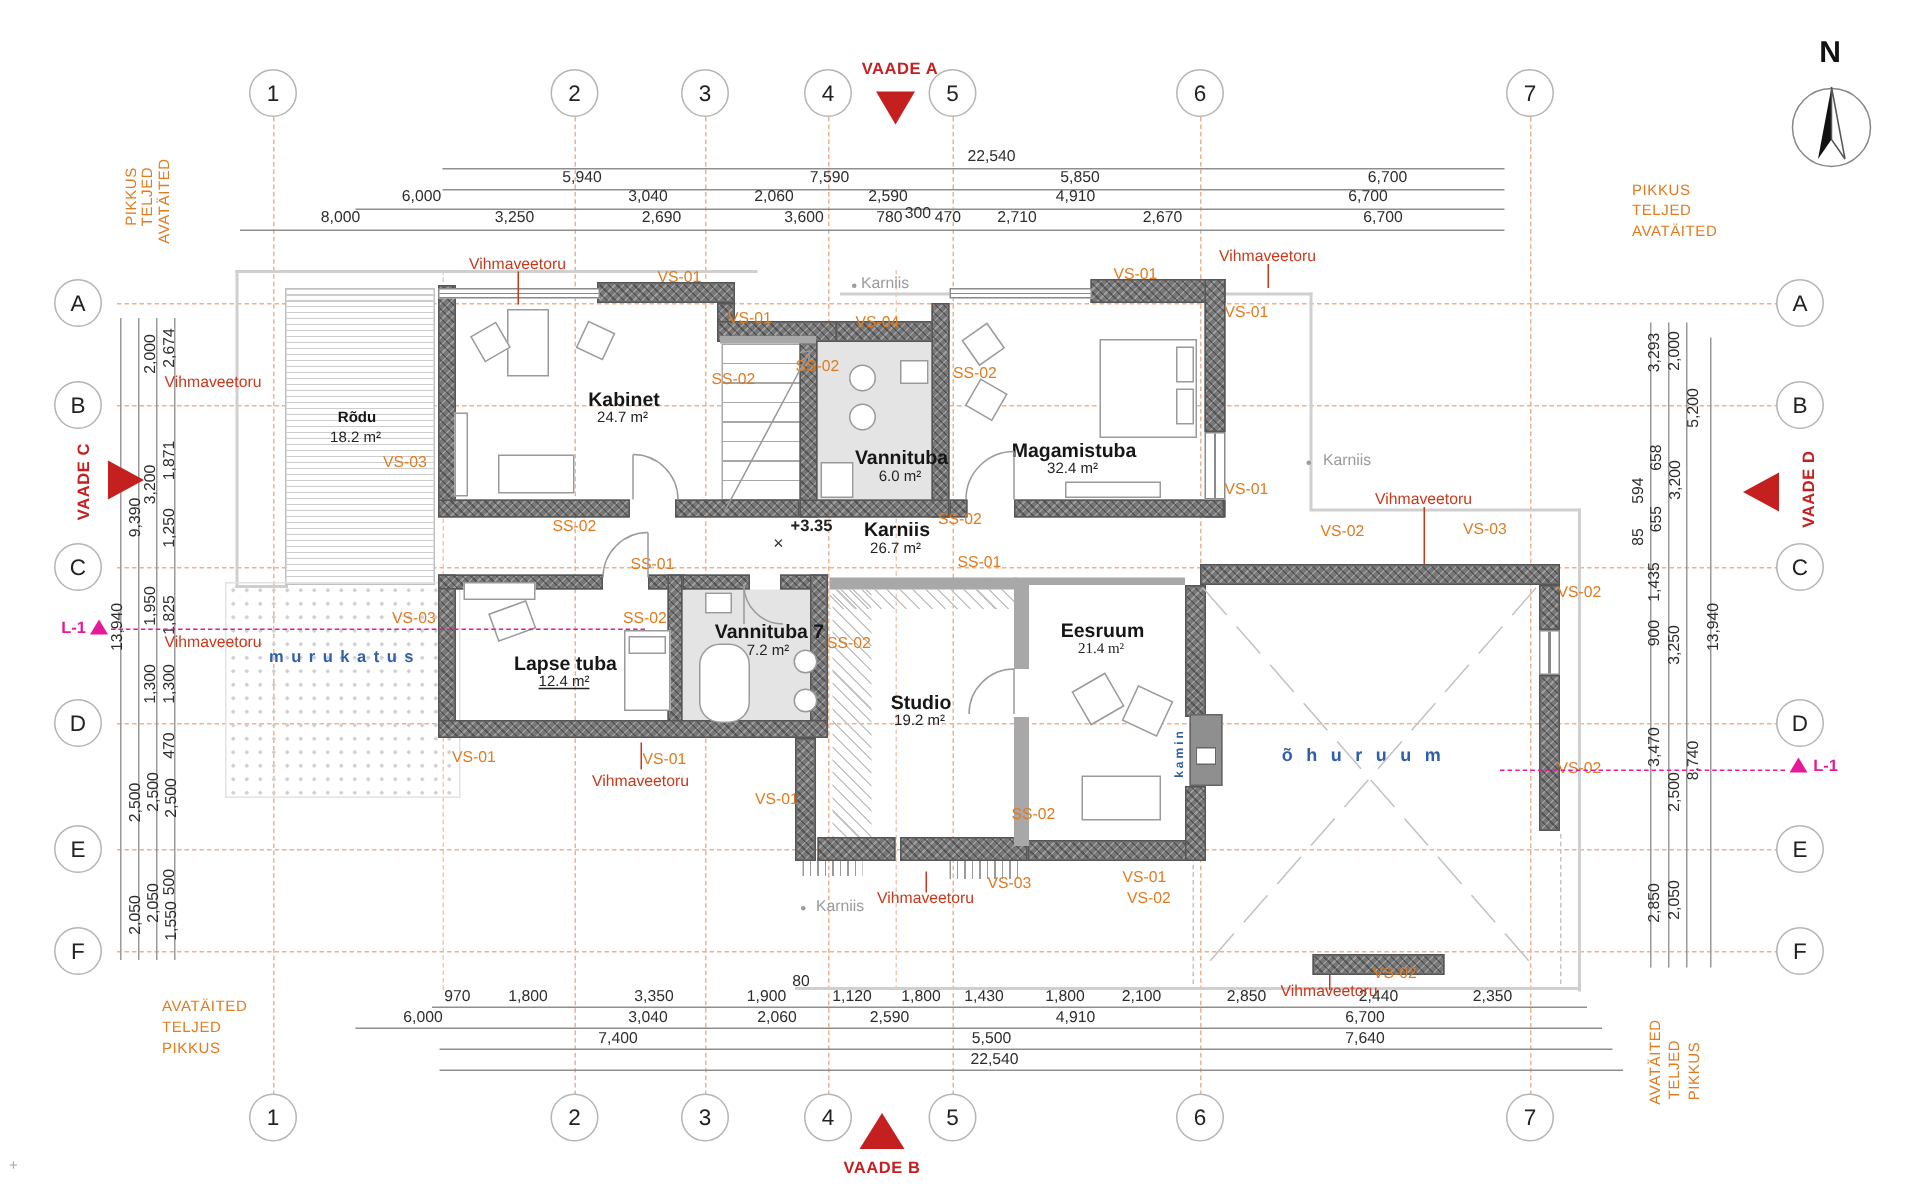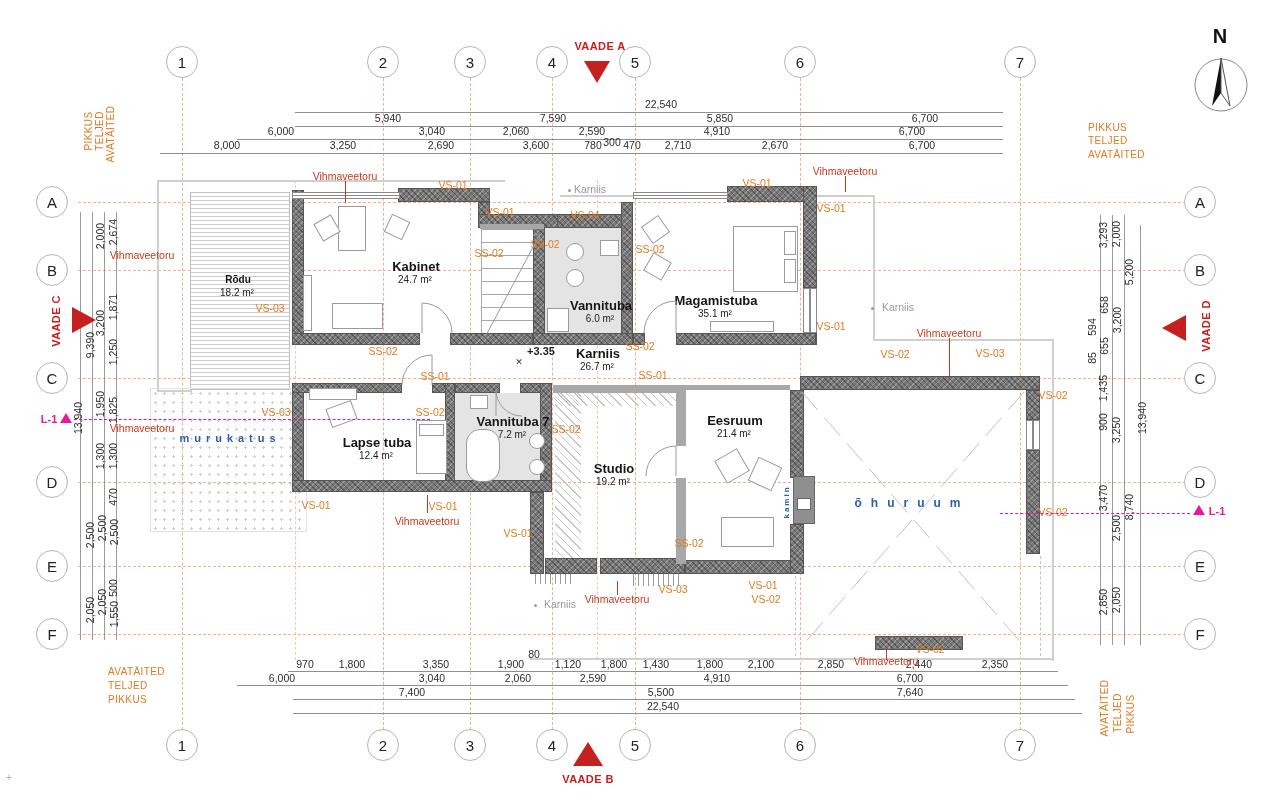--- a/index.html
+++ b/index.html
@@ -312,31 +312,31 @@
     <div class="abs ann g ctr" style="left: 590px; top: 189px;">Karniis</div>
     <div class="abs ann g ctr" style="left: 898px; top: 307px;">Karniis</div>
     <div class="abs ann g ctr" style="left: 560px; top: 604px;">Karniis</div>
     <div class="abs roomname ctr small" style="left: 238px; top: 279px;">Rõdu</div>
     <div class="abs roomarea ctr" style="left: 237px; top: 292px;">18.2 m²</div>
     <div class="abs roomname ctr" style="left: 416px; top: 266px;">Kabinet</div>
     <div class="abs roomarea ctr" style="left: 415px; top: 279px;">24.7 m²</div>
     <div class="abs roomname ctr" style="left: 601px; top: 305px;">Vannituba</div>
     <div class="abs roomarea ctr" style="left: 600px; top: 318px;">6.0 m²</div>
     <div class="abs roomname ctr" style="left: 716px; top: 300px;">Magamistuba</div>
-    <div class="abs roomarea ctr" style="left: 715px; top: 313px;">35.1 m²</div>
+    <div class="abs roomarea ctr" style="left: 715px; top: 313px;">32.4 m²</div>
     <div class="abs roomname ctr" style="left: 598px; top: 353px;">Karniis</div>
     <div class="abs roomarea ctr" style="left: 597px; top: 366px;">26.7 m²</div>
     <div class="abs roomname ctr" style="left: 377px; top: 442px;">Lapse tuba</div>
-    <div class="abs roomarea ctr" style="left: 376px; top: 455px;">12.4 m²</div>
+    <div class="abs roomarea ctr" style="left: 376px; top: 455px; text-decoration: underline;">12.4 m²</div>
     <div class="abs roomname ctr" style="left: 513px; top: 421px;">Vannituba 7</div>
     <div class="abs roomarea ctr" style="left: 512px; top: 434px;">7.2 m²</div>
     <div class="abs roomname ctr" style="left: 614px; top: 468px;">Studio</div>
     <div class="abs roomarea ctr" style="left: 613px; top: 481px;">19.2 m²</div>
     <div class="abs roomname ctr" style="left: 735px; top: 420px;">Eesruum</div>
-    <div class="abs roomarea ctr" style="left: 734px; top: 433px;">21.4 m²</div>
+    <div class="abs roomarea ctr" style="left: 734px; top: 433px; font-family: Liberation Serif, serif;">21.4 m²</div>
     <div class="abs blue ctr" style="left: 230px; top: 438px; font-size: 11px; letter-spacing: 5px;">murukatus</div>
     <div class="abs blue ctr" style="left: 912px; top: 503px; font-size: 12px; letter-spacing: 9px;">õhuruum</div>
     <div class="abs blue rotL" style="left: 786px; top: 502px; font-size: 8px; letter-spacing: 2px;">kamin</div>
     <div class="abs ctr" style="left: 541px; top: 351px; font-size: 11px; font-weight: bold; color: rgb(34, 34, 34);">+3.35</div>
     <div class="abs ctr" style="left: 519px; top: 362px; font-size: 9px; color: rgb(51, 51, 51);">✕</div>
     <div class="abs bubble ctr" style="left: 182px; top: 62px;">1</div>
     <div class="abs bubble ctr" style="left: 182px; top: 745px;">1</div>
     <div class="abs bubble ctr" style="left: 383px; top: 62px;">2</div>
     <div class="abs bubble ctr" style="left: 383px; top: 745px;">2</div>
     <div class="abs bubble ctr" style="left: 470px; top: 62px;">3</div>

